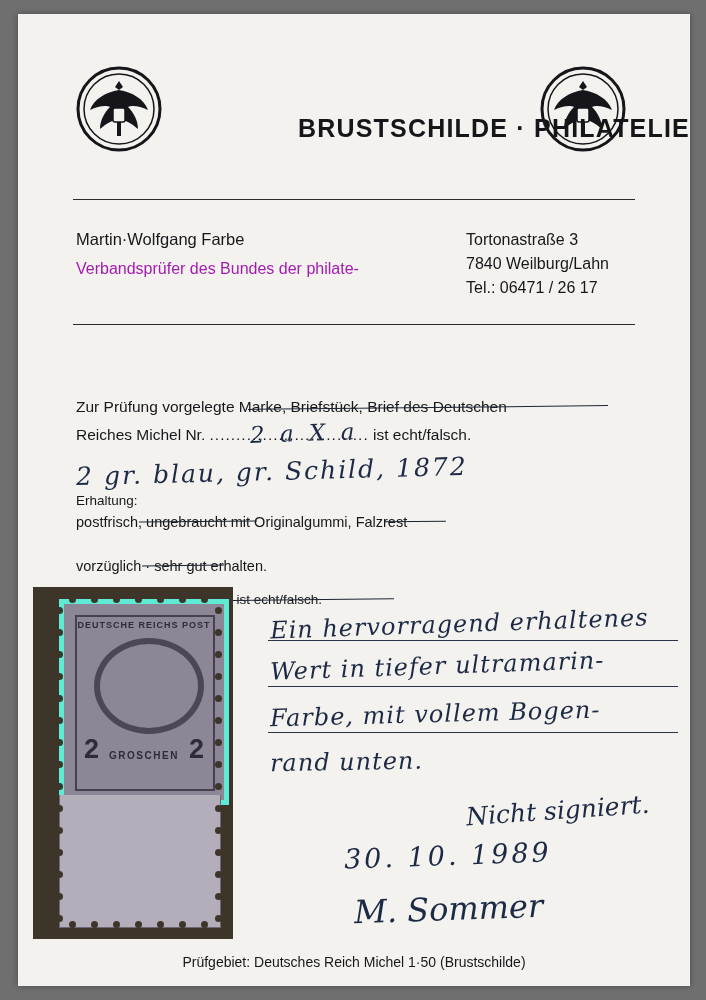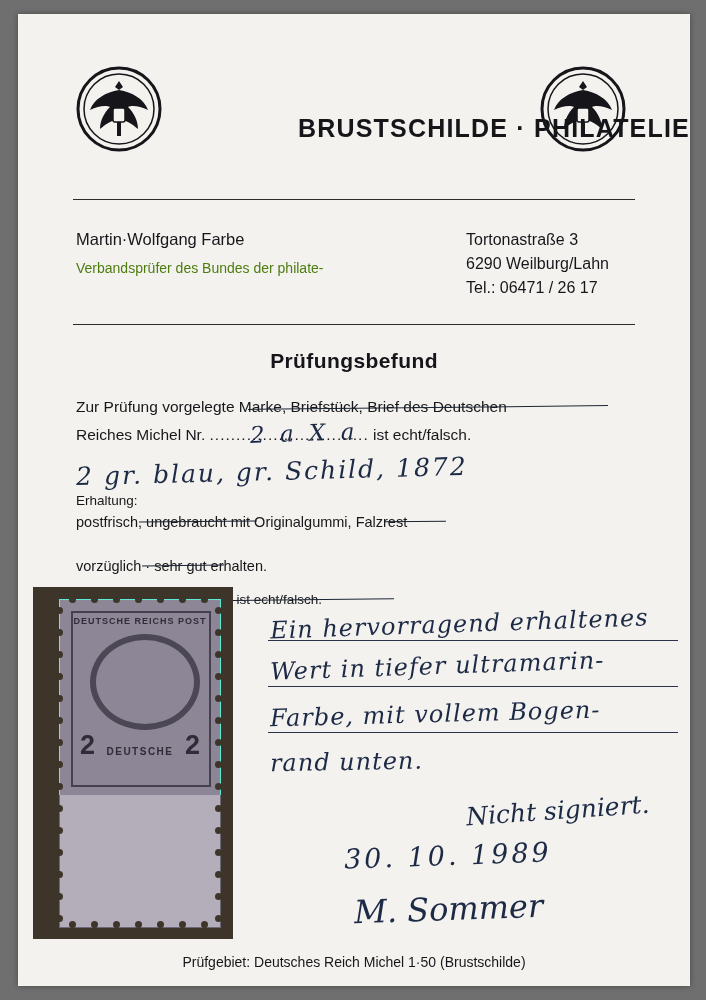--- a/index.html
+++ b/index.html
@@ -72,23 +72,23 @@
     position: absolute;
     left: 58px;
     top: 216px;
     font-size: 16.5px;
     color: #17171b;
   }
   .examiner-sub {
     position: absolute;
     left: 58px;
     top: 246px;
-    font-size: 14px;
+    font-size: 16px;
     line-height: 17px;
-    color: #4d7c0f;
+    color: #a21caf;
     width: 320px;
   }
   .address {
     position: absolute;
     left: 448px;
     top: 214px;
     font-size: 16px;
     line-height: 24px;
     color: #17171b;
   }
@@ -204,21 +204,21 @@
     left: 26px;
     top: 12px;
     width: 160px;
     height: 328px;
   }
   .stamp-top {
     position: absolute;
     left: 0; top: 0;
     width: 160px; height: 196px;
     background: #8c8696;
-    border: 1px solid #5eead4;
+    border: 5px solid #5eead4;
   }
   .stamp-bottom {
     position: absolute;
     left: 0; top: 196px;
     width: 160px; height: 132px;
     background: #b4aebb;
     border: 1px solid #6d6875;
     border-top: none;
   }
   .perf {
@@ -314,27 +314,26 @@
 
     <div class="rule r1"></div>
 
     <div class="examiner-name">Martin·Wolfgang Farbe</div>
     <div class="examiner-sub">
       <div>Verbandsprüfer des Bundes der philate-</div>
     </div>
 
     <div class="address">
       <div>Tortonastraße 3</div>
-      <div>6290 Weilburg/Lahn</div>
+      <div>7840 Weilburg/Lahn</div>
       <div>Tel.: 06471 / 26 17</div>
     </div>
 
     <div class="rule r2"></div>
 
-    <div class="doc-title">Prüfungsbefund</div>
 
     <div class="body-line l1">Zur Prüfung vorgelegte Marke, Briefstück, Brief des Deutschen</div>
 
     <div class="body-line l2">
       <span>Reiches Michel Nr.</span>
       <span class="dots">..............................</span>
       <span>ist echt/falsch.</span>
     </div>
 
     <div class="hand hw-nr">2 a X a</div>
@@ -366,21 +365,21 @@
     <div class="hand hw-sign2">M. Sommer</div>
 
     <div class="stamp-wrap">
       <div class="stamp-inner">
         <div class="stamp-top">
           <div class="stamp-frame"></div>
           <div class="stamp-oval"></div>
           <div class="stamp-toptext">DEUTSCHE REICHS POST</div>
           <div class="stamp-val-l">2</div>
           <div class="stamp-val-r">2</div>
-          <div class="stamp-bottext">DEUTSCHE</div>
+          <div class="stamp-bottext">GROSCHEN</div>
         </div>
         <div class="stamp-bottom">
           
         </div>
 
         <div class="perf" style="left:-3px; top:8px;"></div>
         <div class="perf" style="left:-3px; top:30px;"></div>
         <div class="perf" style="left:-3px; top:52px;"></div>
         <div class="perf" style="left:-3px; top:74px;"></div>
         <div class="perf" style="left:-3px; top:96px;"></div>

